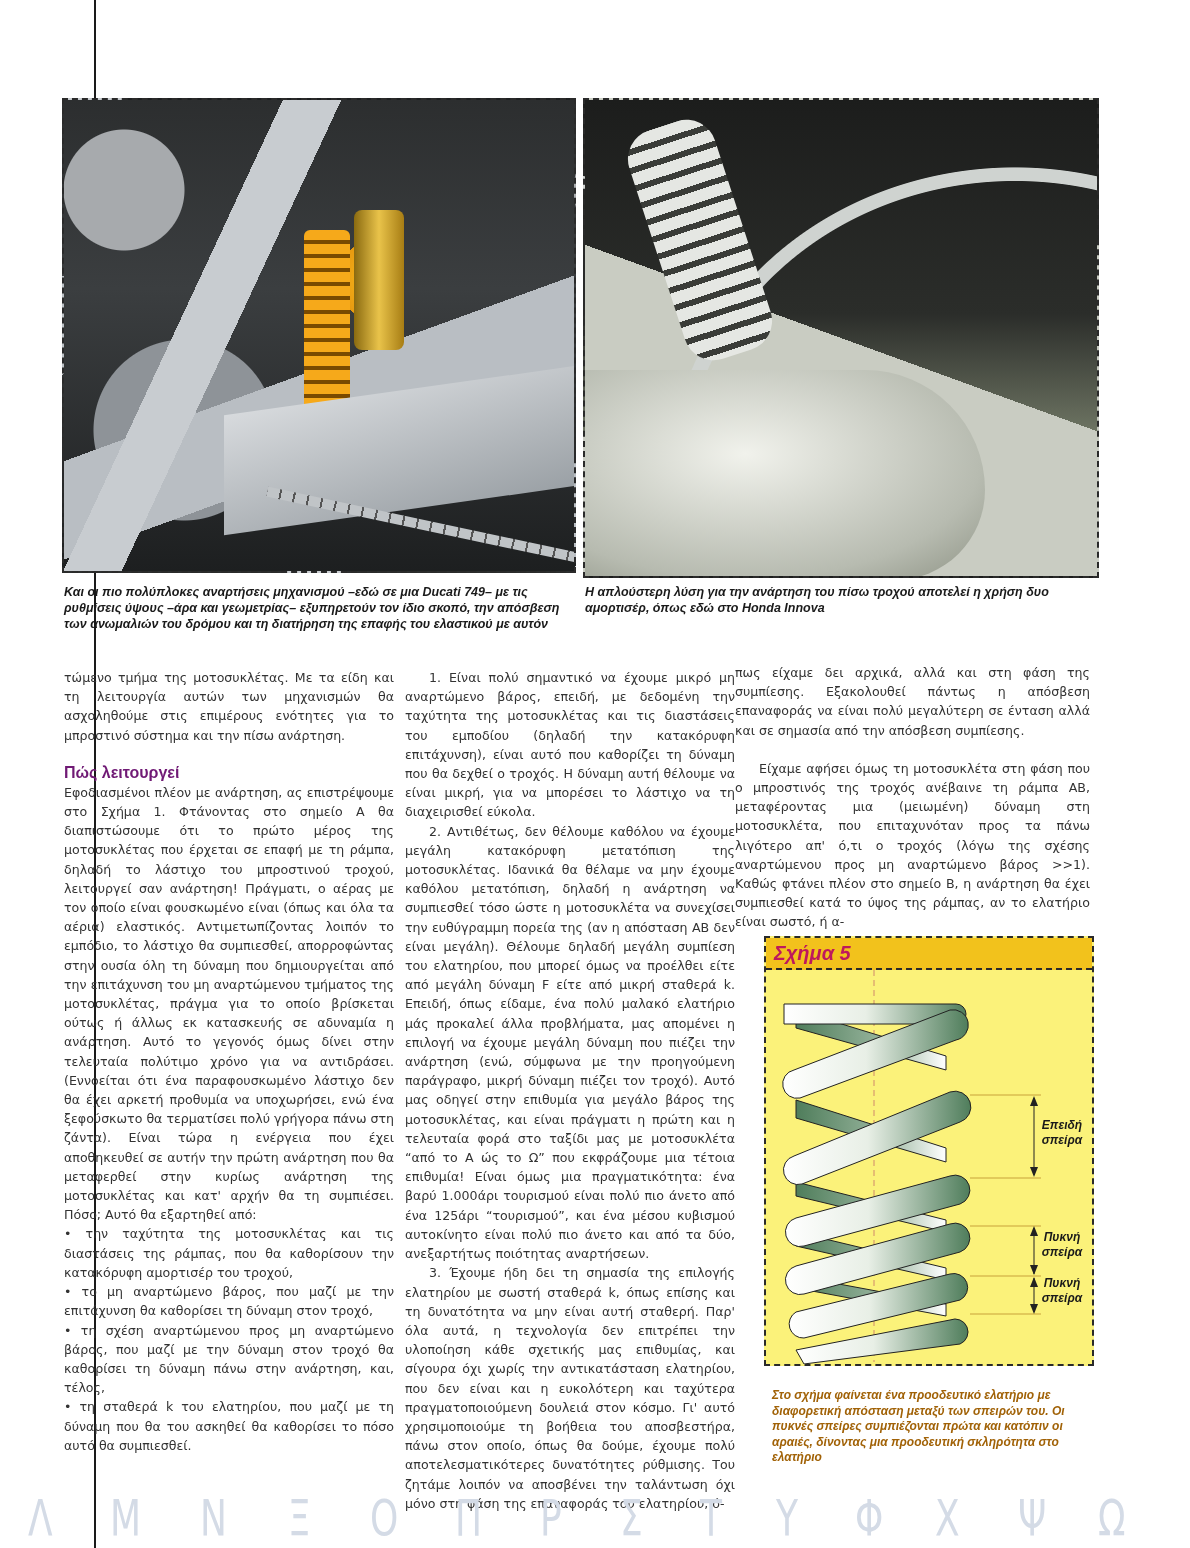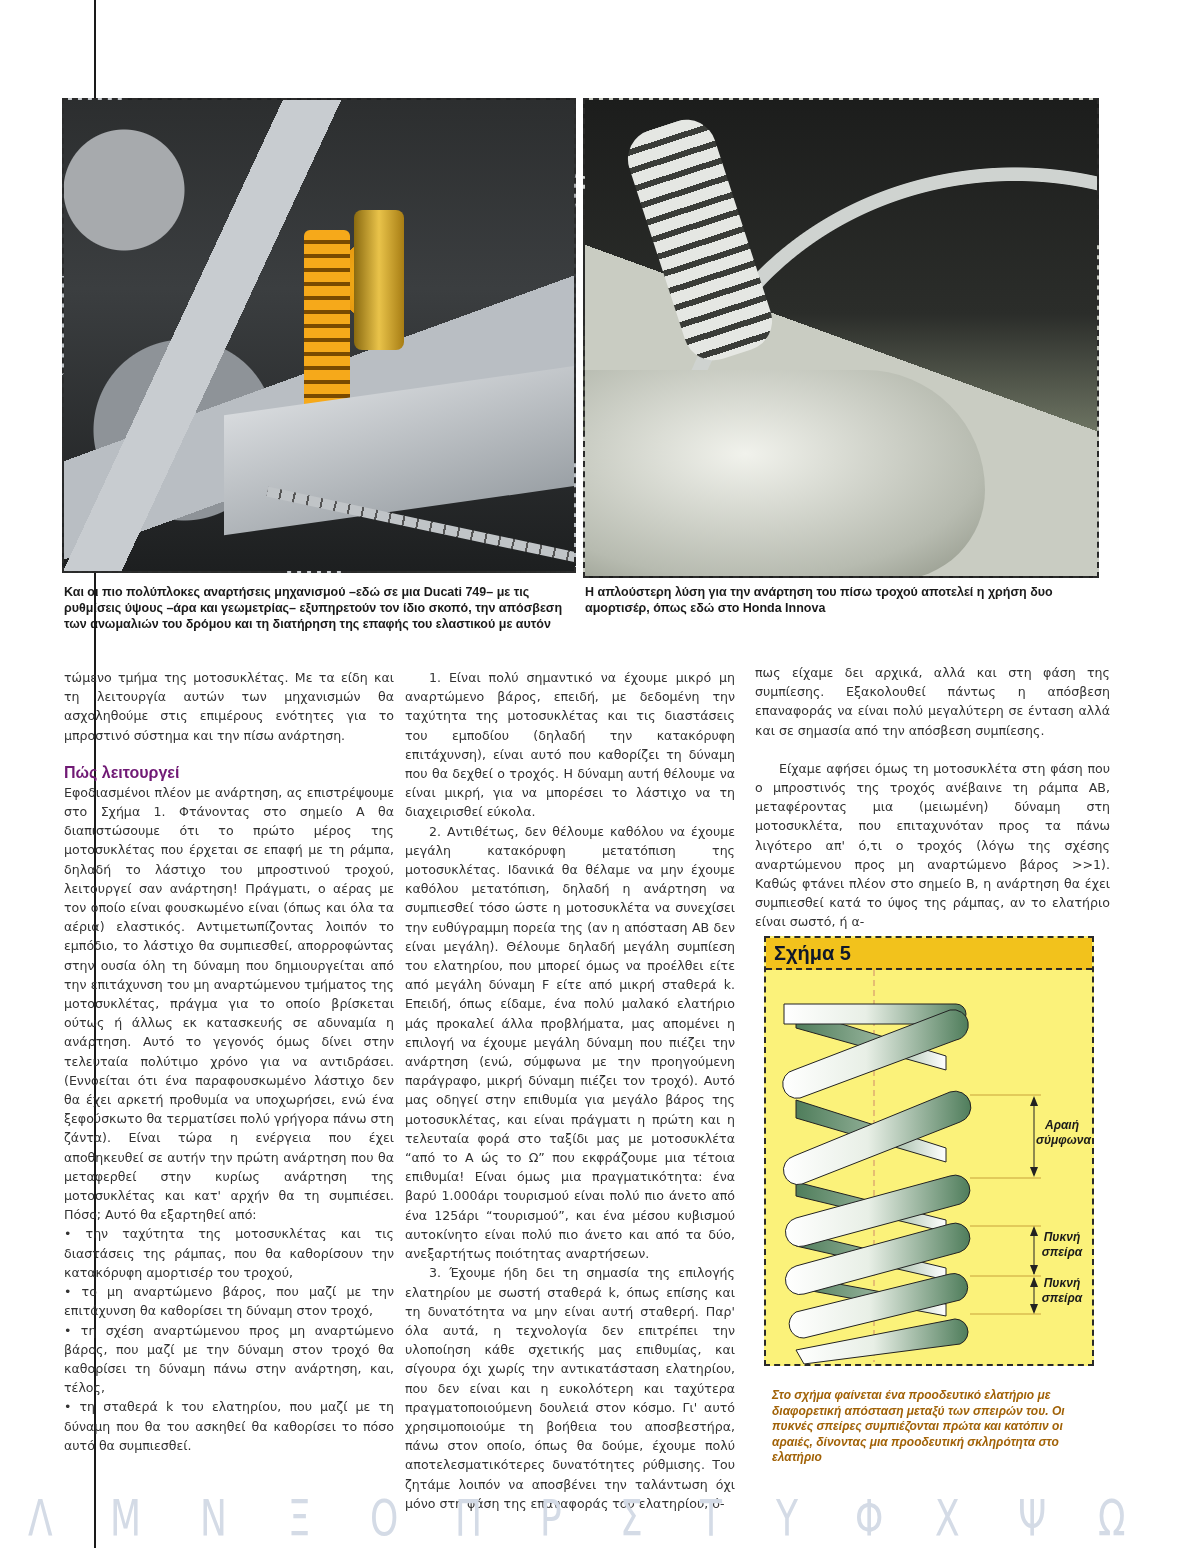--- a/index.html
+++ b/index.html
@@ -33,40 +33,40 @@
     background:
       radial-gradient(ellipse 420px 380px at 430px 380px, transparent 0 330px, #cfd3d0 331px 345px, transparent 346px),
       linear-gradient(200deg, transparent 0 50%, #c9ccc2 50% 100%),
       linear-gradient(180deg, #1c1d1c 0%, #2b2d2a 45%, #6e7563 70%, #9aa08e 100%);
   }
   .photo-right .spring { position:absolute; left:70px; top:20px; width:90px; height:240px;
     background:repeating-linear-gradient(180deg,#e5e7e3 0 12px,#3a3c38 12px 18px); transform:rotate(-18deg); border-radius:30px; }
   .photo-right .cover { position:absolute; left:0; top:270px; width:400px; height:210px;
     background:radial-gradient(ellipse at 40% 40%,#f1f2ec,#b7bbb0 70%,#8d9284); border-radius:0 160px 120px 0; }
 
-  .caption { position:absolute; font-family:"Liberation Sans", sans-serif; font-weight:bold; 
+  .caption { position:absolute; font-family:"Liberation Sans", sans-serif; font-weight:bold; font-style:italic;
     font-size:12.5px; line-height:16px; color:#1a1a1a; }
   .cap-left { left:64px; top:584px; width:500px; }
   .cap-right { left:585px; top:584px; width:500px; }
 
   .col { position:absolute; font-size:12.6px; line-height:19.2px; color:#333; text-align:justify; }
   .col p { margin:0; }
   .col1 { left:64px; top:668px; width:330px; }
   .col2 { left:405px; top:668px; width:330px; }
-  .col3 { left:735px; top:663px; width:355px;margin-left:20px; }
+  .col3 { left:735px; top:663px; width:355px; }
   .indent { text-indent:24px; }
   .heading { font-family:"Liberation Sans", sans-serif; font-weight:bold; font-size:16px; color:#701a75; margin:18px 0 0 0; line-height:20px; }
   .bullet::before { content:"\2022\00a0"; }
   .gap { height:19px; }
 
   .figure-box { position:absolute; left:764px; top:936px; width:330px; height:430px;
     border:2px dashed #2a2a2a; box-sizing:border-box; background:#fbf27a; overflow:hidden; }
   .figure-title { height:30px; background:#f2c21c; border-bottom:2px dashed #2a2a2a;
-    font-family:"Liberation Sans", sans-serif; font-weight:bold; font-size:20px;
-    color:#0f172a; padding-left:8px; line-height:30px; }
+    font-family:"Liberation Sans", sans-serif; font-weight:bold; font-style:italic; font-size:20px;
+    color:#be185d; padding-left:8px; line-height:30px; }
   .figure-caption { position:absolute; left:772px; top:1388px; width:310px; font-family:"Liberation Sans", sans-serif;
     font-weight:bold; font-style:italic; font-size:12px; line-height:15.5px; color:#a16207; }
   .spring-label { position:absolute; font-family:"Liberation Sans", sans-serif; font-weight:bold; font-style:italic;
     font-size:12px; line-height:15px; color:#1a1a1a; text-align:center; }
 
   .alphabet { position:absolute; left:0; top:1490px; width:1190px; height:58px; }
   .alphabet span { position:absolute; top:0; font-family:"DejaVu Sans", sans-serif; font-size:50px; line-height:56px;
     color:#d4dbe6; font-weight:normal; transform:scaleX(0.72); transform-origin:left top; }
 </style>
 </head>
@@ -150,21 +150,21 @@
     <line x1="268" y1="128" x2="268" y2="205" stroke="#222"></line>
     <polygon points="268,126 264,136 272,136" fill="#222"></polygon>
     <polygon points="268,207 264,197 272,197" fill="#222"></polygon>
     <line x1="268" y1="258" x2="268" y2="304" stroke="#222"></line>
     <polygon points="268,256 264,266 272,266" fill="#222"></polygon>
     <polygon points="268,305 264,295 272,295" fill="#222"></polygon>
     <line x1="268" y1="308" x2="268" y2="342" stroke="#222"></line>
     <polygon points="268,307 264,317 272,317" fill="#222"></polygon>
     <polygon points="268,344 264,334 272,334" fill="#222"></polygon>
   </svg>
-  <div class="spring-label" style="left:270px;top:180px;width:52px;">Αραιή σύμφωνα</div>
+  <div class="spring-label" style="left:270px;top:180px;width:52px;">Επειδή σπείρα</div>
   <div class="spring-label" style="left:270px;top:292px;width:52px;">Πυκνή σπείρα</div>
   <div class="spring-label" style="left:270px;top:338px;width:52px;">Πυκνή σπείρα</div>
 </div>
 <div class="figure-caption">Στο σχήμα φαίνεται ένα προοδευτικό ελατήριο με διαφορετική απόσταση μεταξύ των σπειρών του. Οι πυκνές σπείρες συμπιέζονται πρώτα και κατόπιν οι αραιές, δίνοντας μια προοδευτική σκληρότητα στο ελατήριο</div>
 
 <div class="alphabet">
   <span style="left:28px;">Λ</span>
   <span style="left:110px;">Μ</span>
   <span style="left:200px;">Ν</span>
   <span style="left:288px;">Ξ</span>

